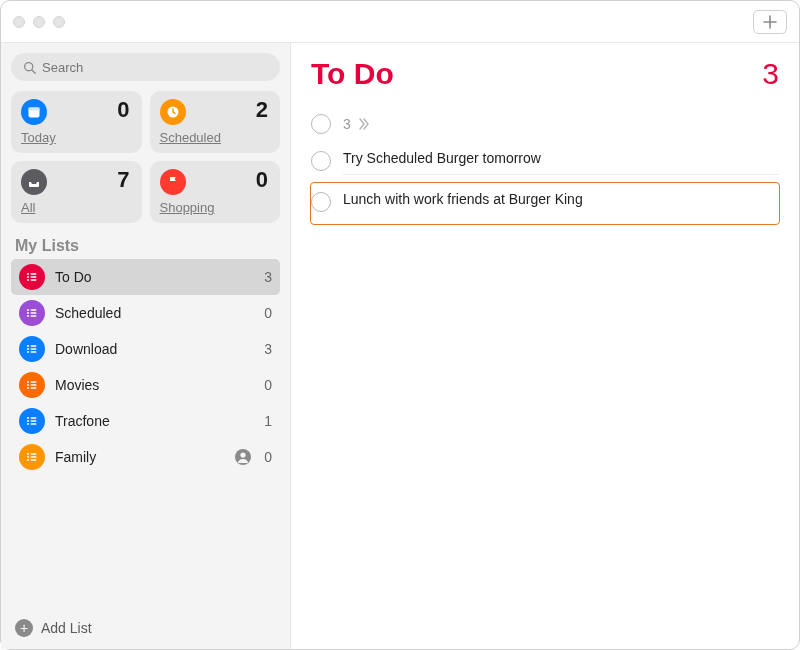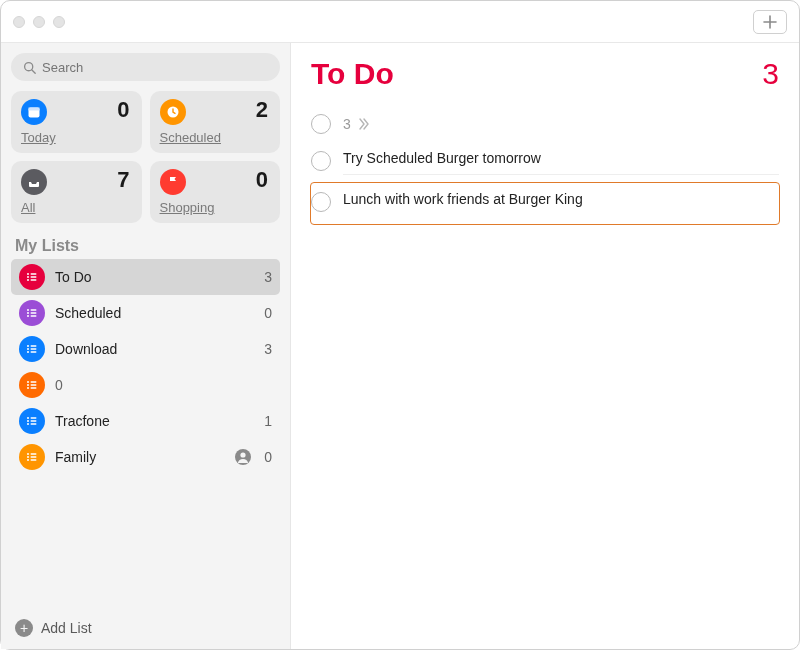--- a/index.html
+++ b/index.html
@@ -166,20 +166,21 @@
             <div class="licon" style="background:#ff6a00">
               <svg width="14" height="14" viewBox="0 0 14 14">
                 <circle cx="3" cy="4" r="1" fill="#fff"></circle>
                 <circle cx="3" cy="7" r="1" fill="#fff"></circle>
                 <circle cx="3" cy="10" r="1" fill="#fff"></circle>
                 <rect x="5.5" y="3.3" width="6" height="1.4" rx="0.7" fill="#fff"></rect>
                 <rect x="5.5" y="6.3" width="6" height="1.4" rx="0.7" fill="#fff"></rect>
                 <rect x="5.5" y="9.3" width="6" height="1.4" rx="0.7" fill="#fff"></rect>
               </svg>
             </div>
+            <div class="lname">Movies</div>
             <div class="lcount">0</div>
           </div>
           <div class="list-item">
             <div class="licon" style="background:#0a7fff">
               <svg width="14" height="14" viewBox="0 0 14 14">
                 <circle cx="3" cy="4" r="1" fill="#fff"></circle>
                 <circle cx="3" cy="7" r="1" fill="#fff"></circle>
                 <circle cx="3" cy="10" r="1" fill="#fff"></circle>
                 <rect x="5.5" y="3.3" width="6" height="1.4" rx="0.7" fill="#fff"></rect>
                 <rect x="5.5" y="6.3" width="6" height="1.4" rx="0.7" fill="#fff"></rect>

